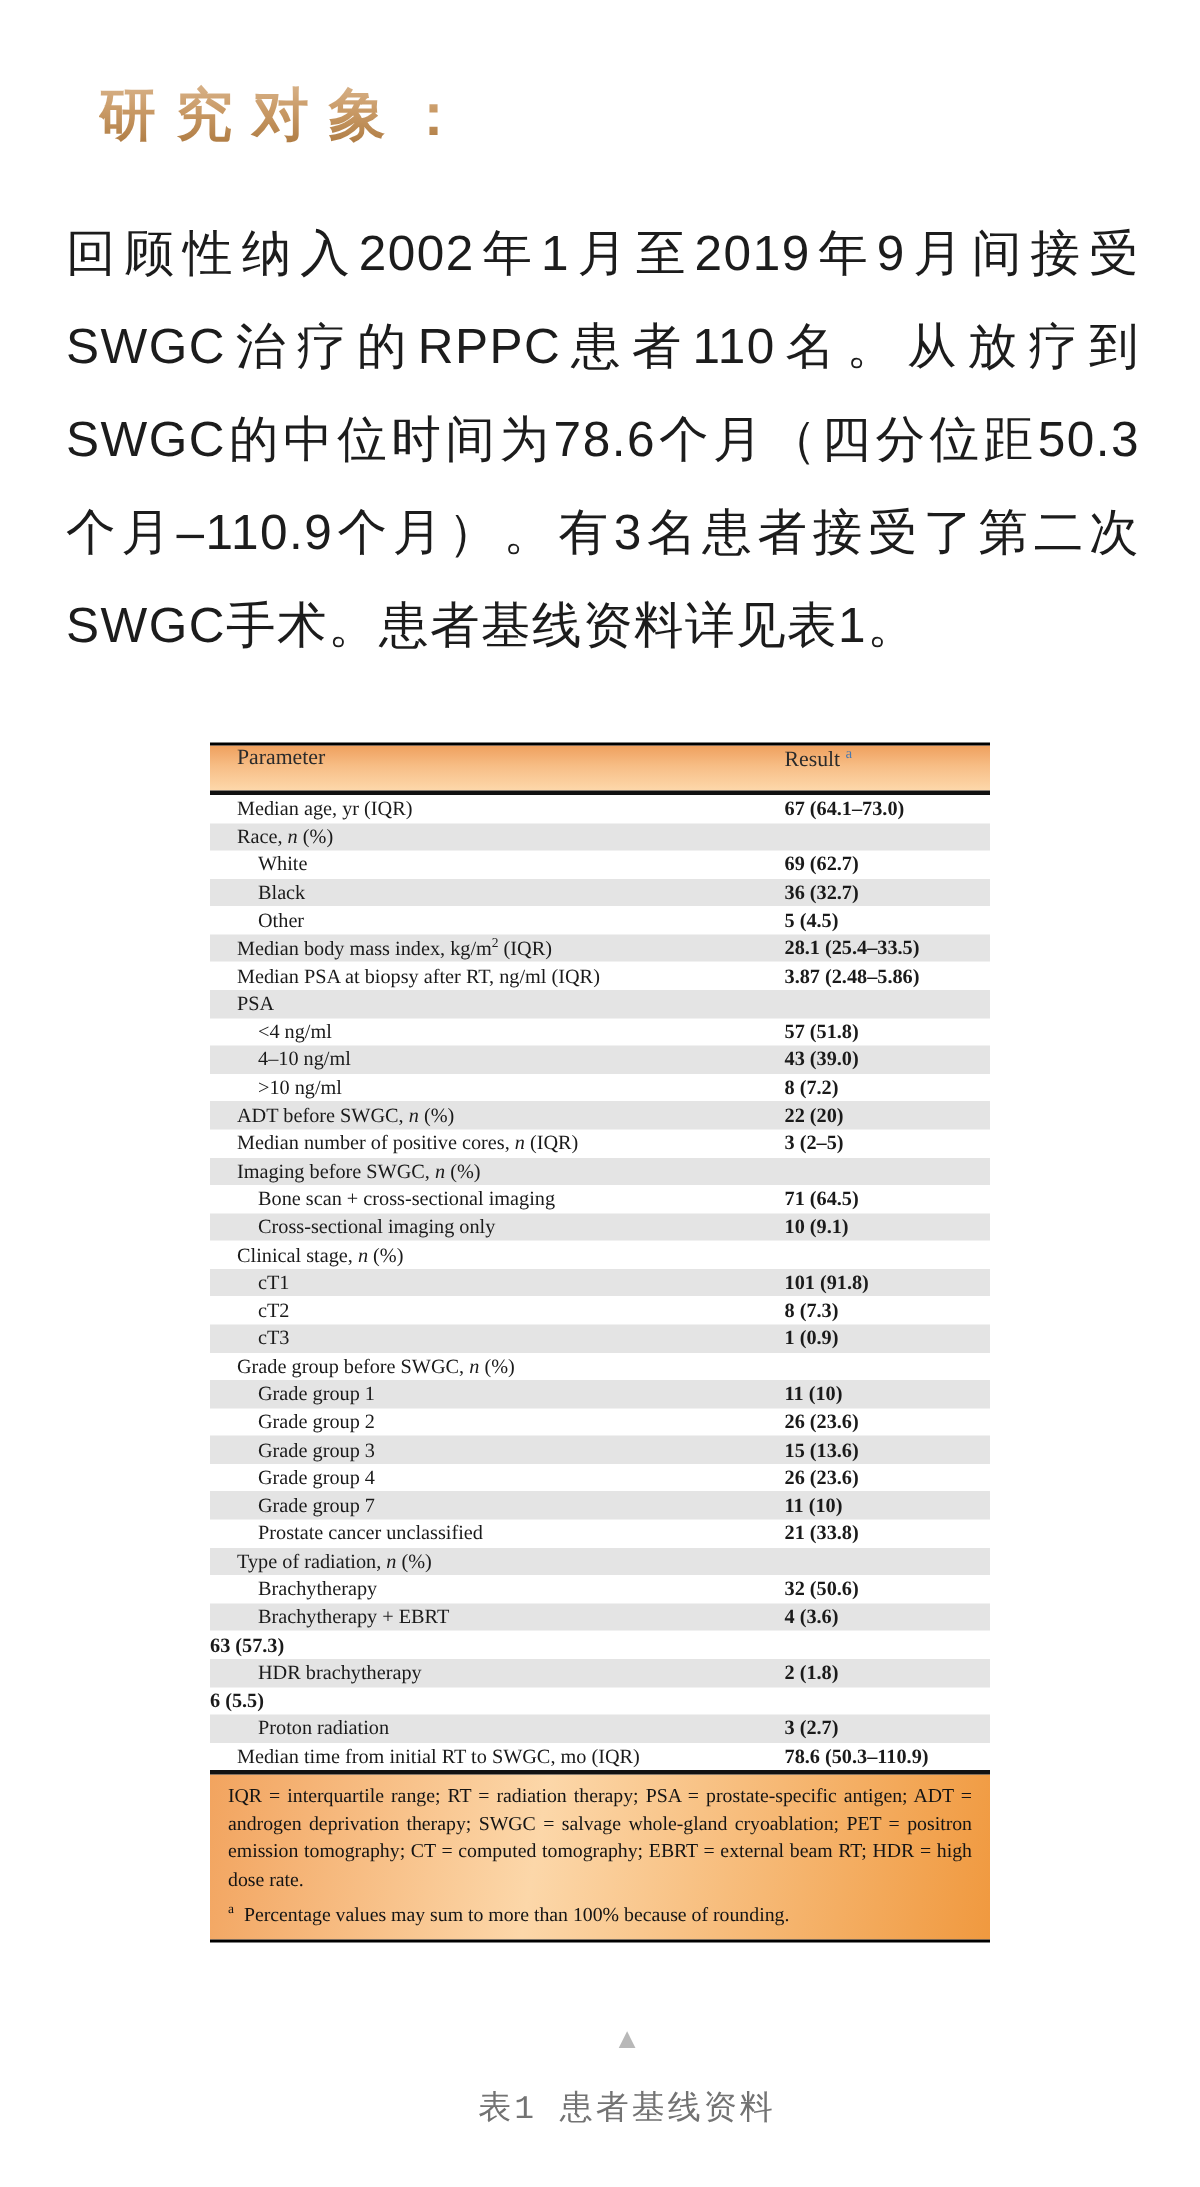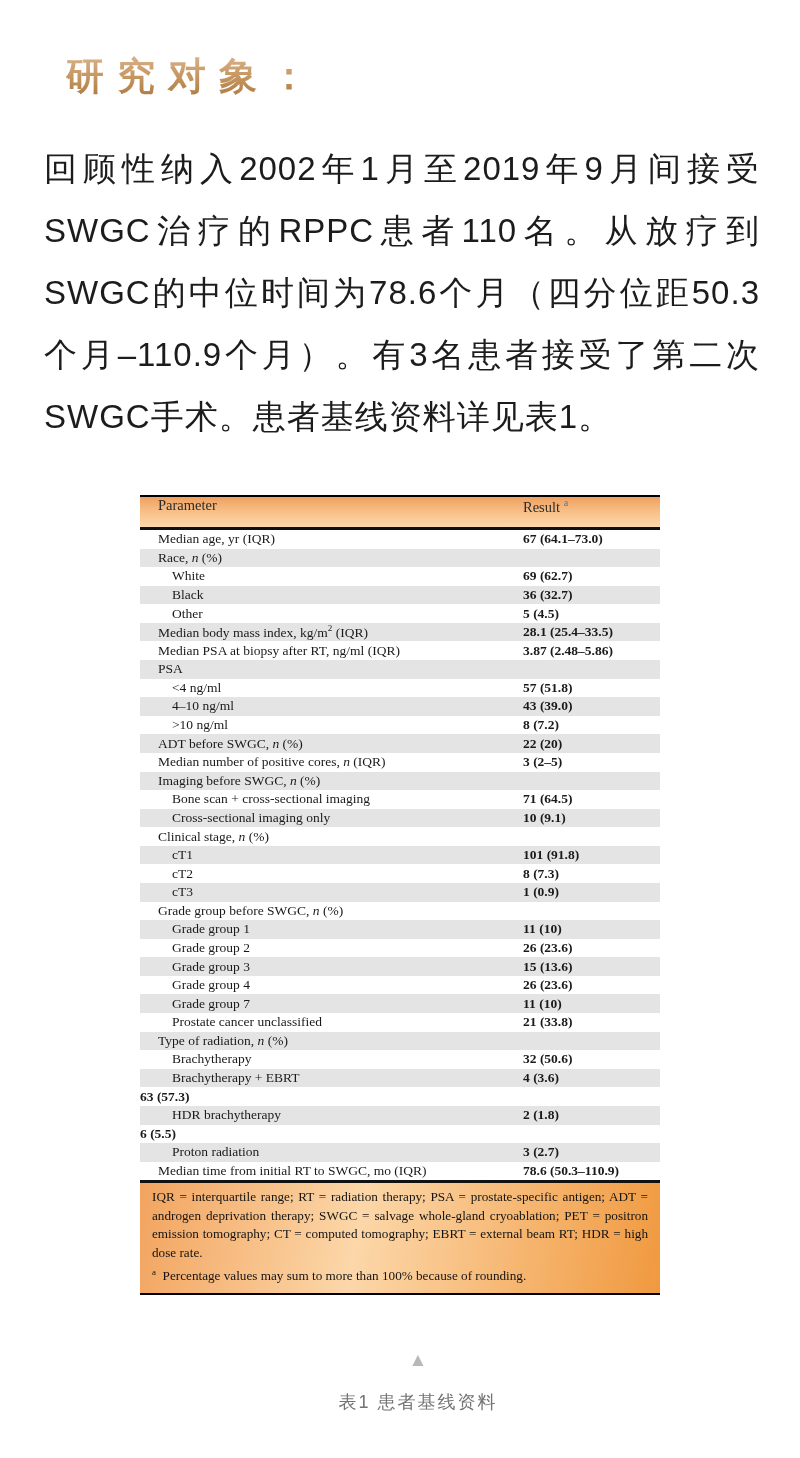--- a/index.html
+++ b/index.html
@@ -52,22 +52,22 @@
     background:linear-gradient(100deg,#f2a45f 0%,#fcd7a9 42%,#f0993f 100%);
     padding:5px 12px 7px;font-size:13.2px;line-height:18.6px;color:#141414;
   }
   .fn-abbrev{text-align:justify;}
   .tfoot sup{font-size:9px;}
 
   
   .caption-wrap{position:absolute;left:36px;right:0;top:1350px;text-align:center;}
   .tri{font-size:19px;line-height:20px;color:#b8b8b8;}
   .caption{
-    margin-top:20px;font-size:18px;color:#737373;letter-spacing:2px;
-    font-family:Liberation Sans, sans-serif;
+    margin-top:20px;font-size:22px;color:#737373;letter-spacing:2px;
+    font-family:Liberation Mono, monospace;
   }
 </style>
 </head>
 <body>
 
 <div class="page">
 
   <h1 class="heading">研究对象：</h1>
 
   <div class="para">

